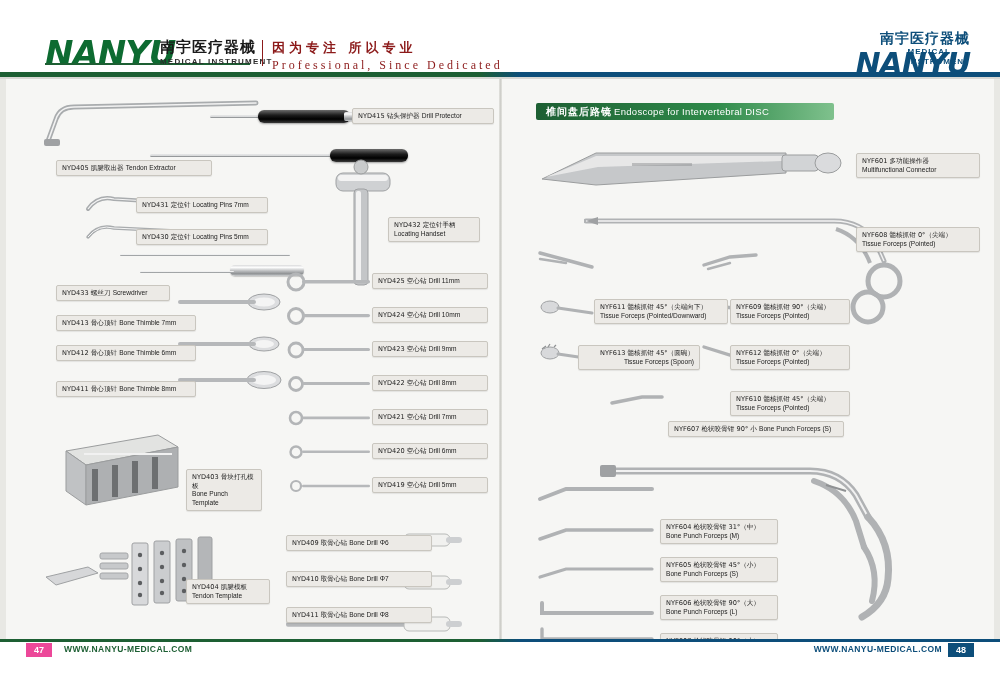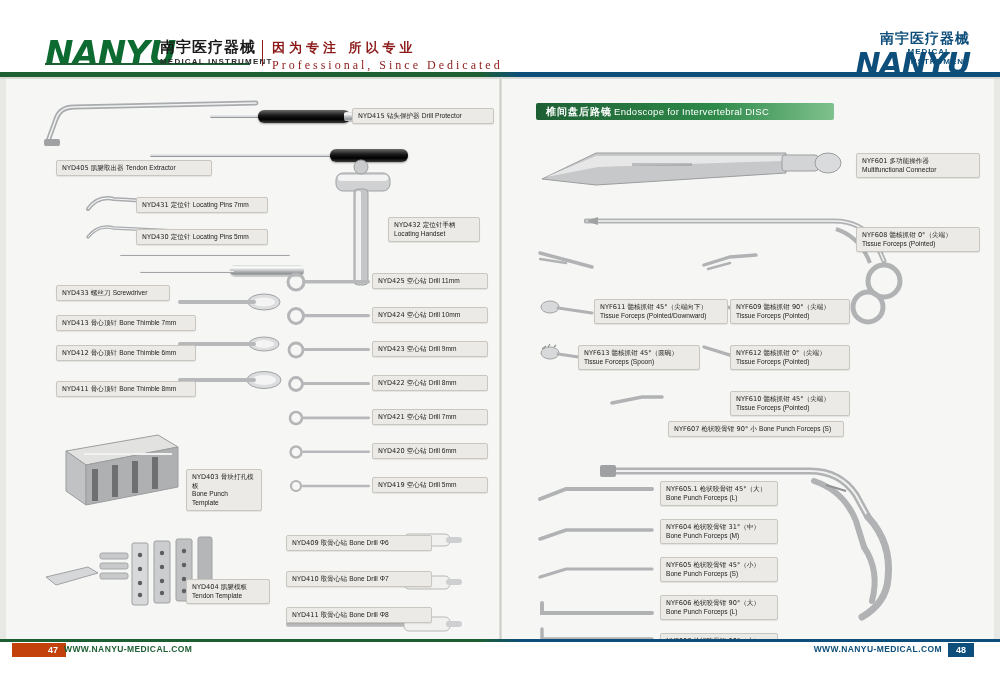--- a/index.html
+++ b/index.html
@@ -92,21 +92,21 @@
     position:absolute;left:0;top:639px;width:1000px;height:44px;background:#ffffff;
   }
   .foot-rule{
     position:absolute;left:0;top:0;width:1000px;height:3px;
     background:linear-gradient(to right,#1d5f33 0%, #1d5f33 48%, #0d4e7a 52%, #0d4e7a 100%);
   }
   .pagenum{
     position:absolute;top:4px;width:26px;height:14px;color:#fff;
     font-size:9px;font-weight:bold;text-align:center;line-height:14px;
   }
-  .pagenum.left{left:12px;background:#c2410c;padding-left:28px;}
+  .pagenum.left{left:26px;background:#ec4899;}
   .pagenum.right{right:26px;background:#0d4e7a;}
   .foot-url{
     position:absolute;top:5px;font-size:8.5px;letter-spacing:.4px;font-weight:bold;margin-left:6px;
   }
   .foot-url.left{left:58px;color:#1d5f33;}
   .foot-url.right{right:58px;color:#0d4e7a;}
 
   
   .sec-title{
     position:absolute;left:536px;top:24px;width:298px;height:17px;
@@ -501,39 +501,35 @@
       <div class="en">Tissue Forceps (Pointed)</div>
     </div>
     <div class="chip two" style="left:578px;top:220px;width:134px;white-space:normal;margin-left:16px;">
       <div>NYF611 髓核抓钳 45°（尖端向下）</div>
       <div class="en">Tissue Forceps (Pointed/Downward)</div>
     </div>
     <div class="chip two" style="left:730px;top:220px;width:120px;white-space:normal;">
       <div>NYF609 髓核抓钳 90°（尖端）</div>
       <div class="en">Tissue Forceps (Pointed)</div>
     </div>
-    <div class="chip two" style="left:578px;top:266px;width:122px;white-space:normal;">
+    <div class="chip two" style="left:578px;top:266px;width:122px;white-space:normal;text-align:right;">
       <div>NYF613 髓核抓钳 45°（圆碗）</div>
       <div class="en">Tissue Forceps (Spoon)</div>
     </div>
     <div class="chip two" style="left:730px;top:266px;width:120px;white-space:normal;">
       <div>NYF612 髓核抓钳 0°（尖端）</div>
       <div class="en">Tissue Forceps (Pointed)</div>
     </div>
     <div class="chip two" style="left:730px;top:312px;width:120px;white-space:normal;">
       <div>NYF610 髓核抓钳 45°（尖端）</div>
       <div class="en">Tissue Forceps (Pointed)</div>
     </div>
     <div class="chip" style="left:668px;top:342px;width:176px;">
       <span>NYF607 枪状咬骨钳 90°  小</span>
       <span class="en">Bone Punch Forceps (S)</span>
-    </div>
-    <div class="chip two" style="left:660px;top:402px;width:118px;white-space:normal;">
-      <div>NYF605.1 枪状咬骨钳 45°（大）</div>
-      <div class="en">Bone Punch Forceps (L)</div>
     </div>
     <div class="chip two" style="left:660px;top:440px;width:118px;white-space:normal;">
       <div>NYF604 枪状咬骨钳 31°（中）</div>
       <div class="en">Bone Punch Forceps (M)</div>
     </div>
     <div class="chip two" style="left:660px;top:478px;width:118px;white-space:normal;">
       <div>NYF605 枪状咬骨钳 45°（小）</div>
       <div class="en">Bone Punch Forceps (S)</div>
     </div>
     <div class="chip two" style="left:660px;top:516px;width:118px;white-space:normal;">

